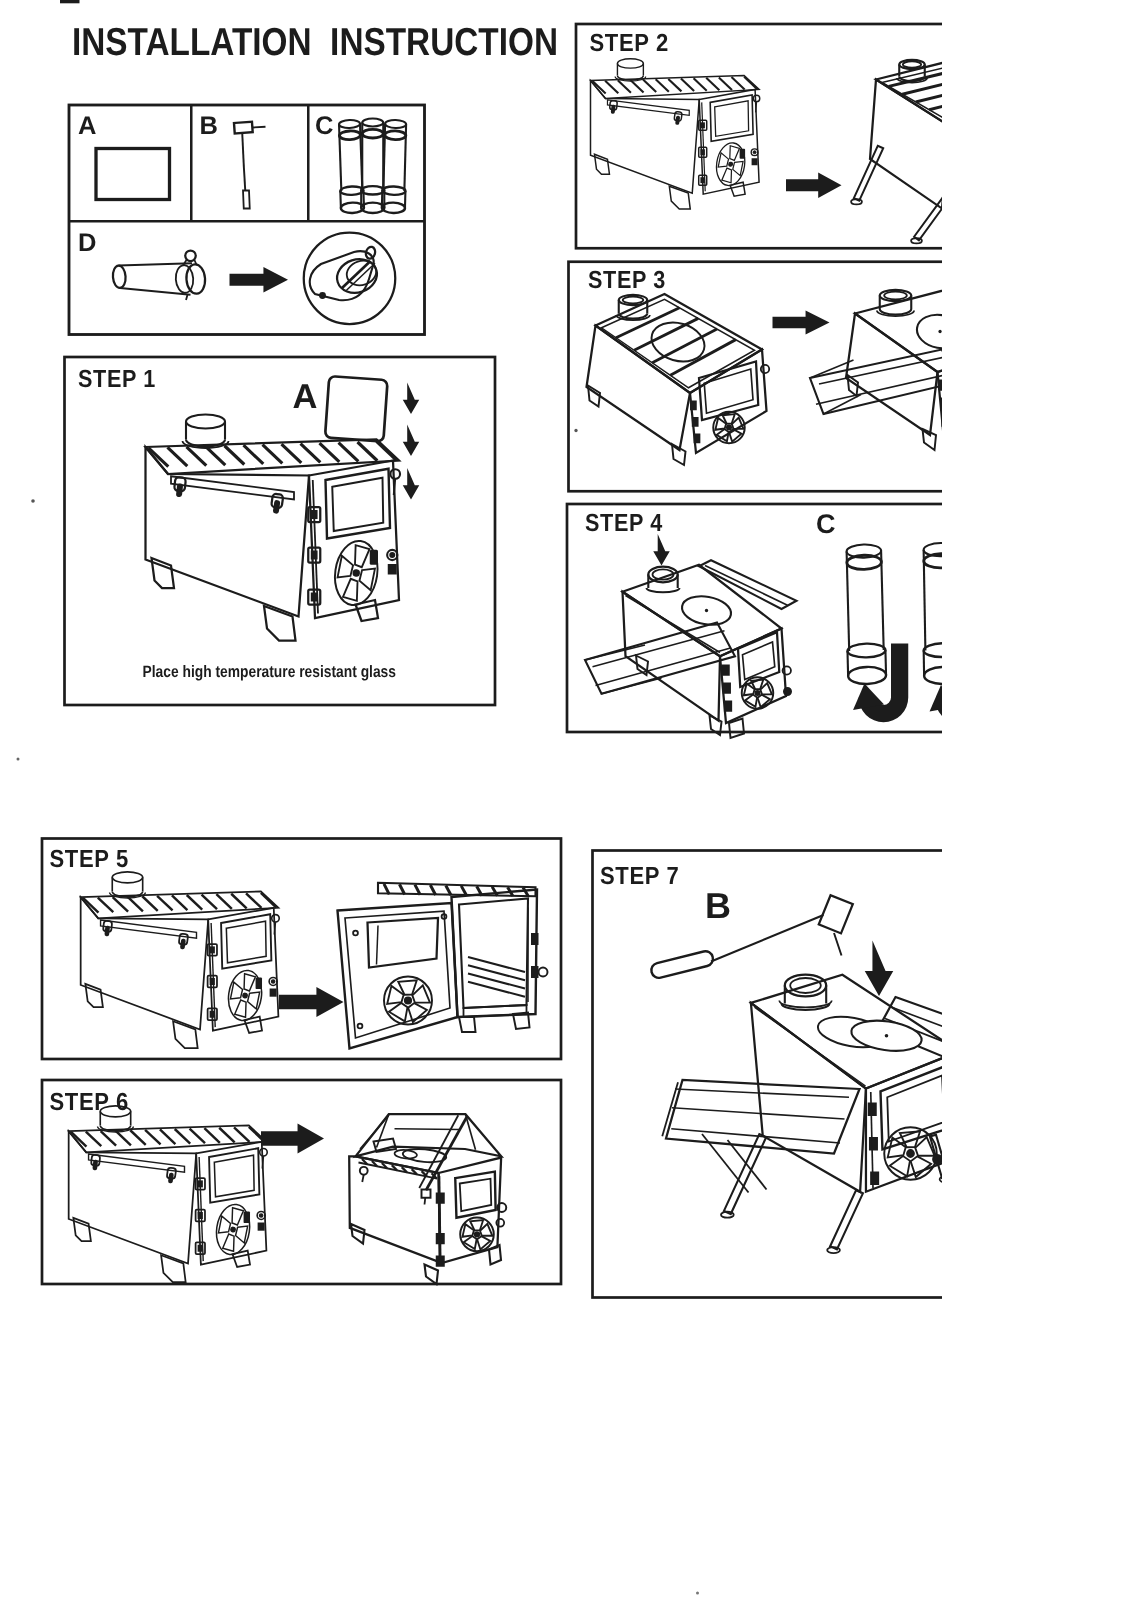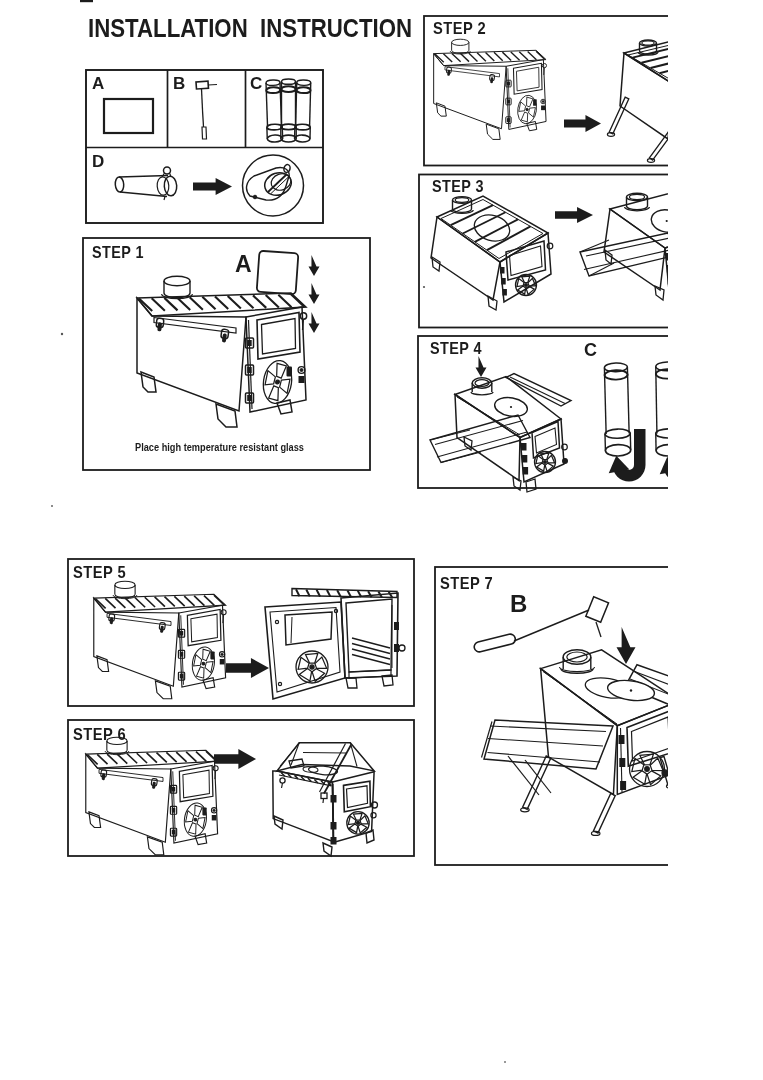--- a/index.html
+++ b/index.html
@@ -1,14 +1,14 @@
 <!DOCTYPE html>
 <html><head><meta charset="utf-8"><style>
 html,body{margin:0;padding:0;background:#fff;}
-#page{position:relative;width:628px;height:1080px;background:#ffffff;overflow:hidden;padding-left:40px;}
+#page{position:relative;width:628px;height:1080px;background:#ffffff;overflow:hidden;}
 text{font-family:"Liberation Sans",sans-serif;fill:#1c1c1c;}
 </style></head><body>
 <div id="page">
 <svg width="763" height="1080" viewBox="0 0 763 1080">
 <text x="48" y="36.5" font-size="26" font-weight="700" textLength="324" lengthAdjust="spacingAndGlyphs">INSTALLATION&nbsp;&nbsp;INSTRUCTION</text>
 <rect x="46" y="70" width="237" height="153" fill="none" stroke="#1c1c1c" stroke-width="1.9"></rect>
 <line x1="46" y1="147.5" x2="283" y2="147.5" stroke="#1c1c1c" stroke-width="1.7"></line>
 <line x1="127.5" y1="70" x2="127.5" y2="147.5" stroke="#1c1c1c" stroke-width="1.7"></line>
 <line x1="205.5" y1="70" x2="205.5" y2="147.5" stroke="#1c1c1c" stroke-width="1.7"></line>
 <text x="52" y="89" font-size="17" font-weight="700" letter-spacing="0.5">A</text>

